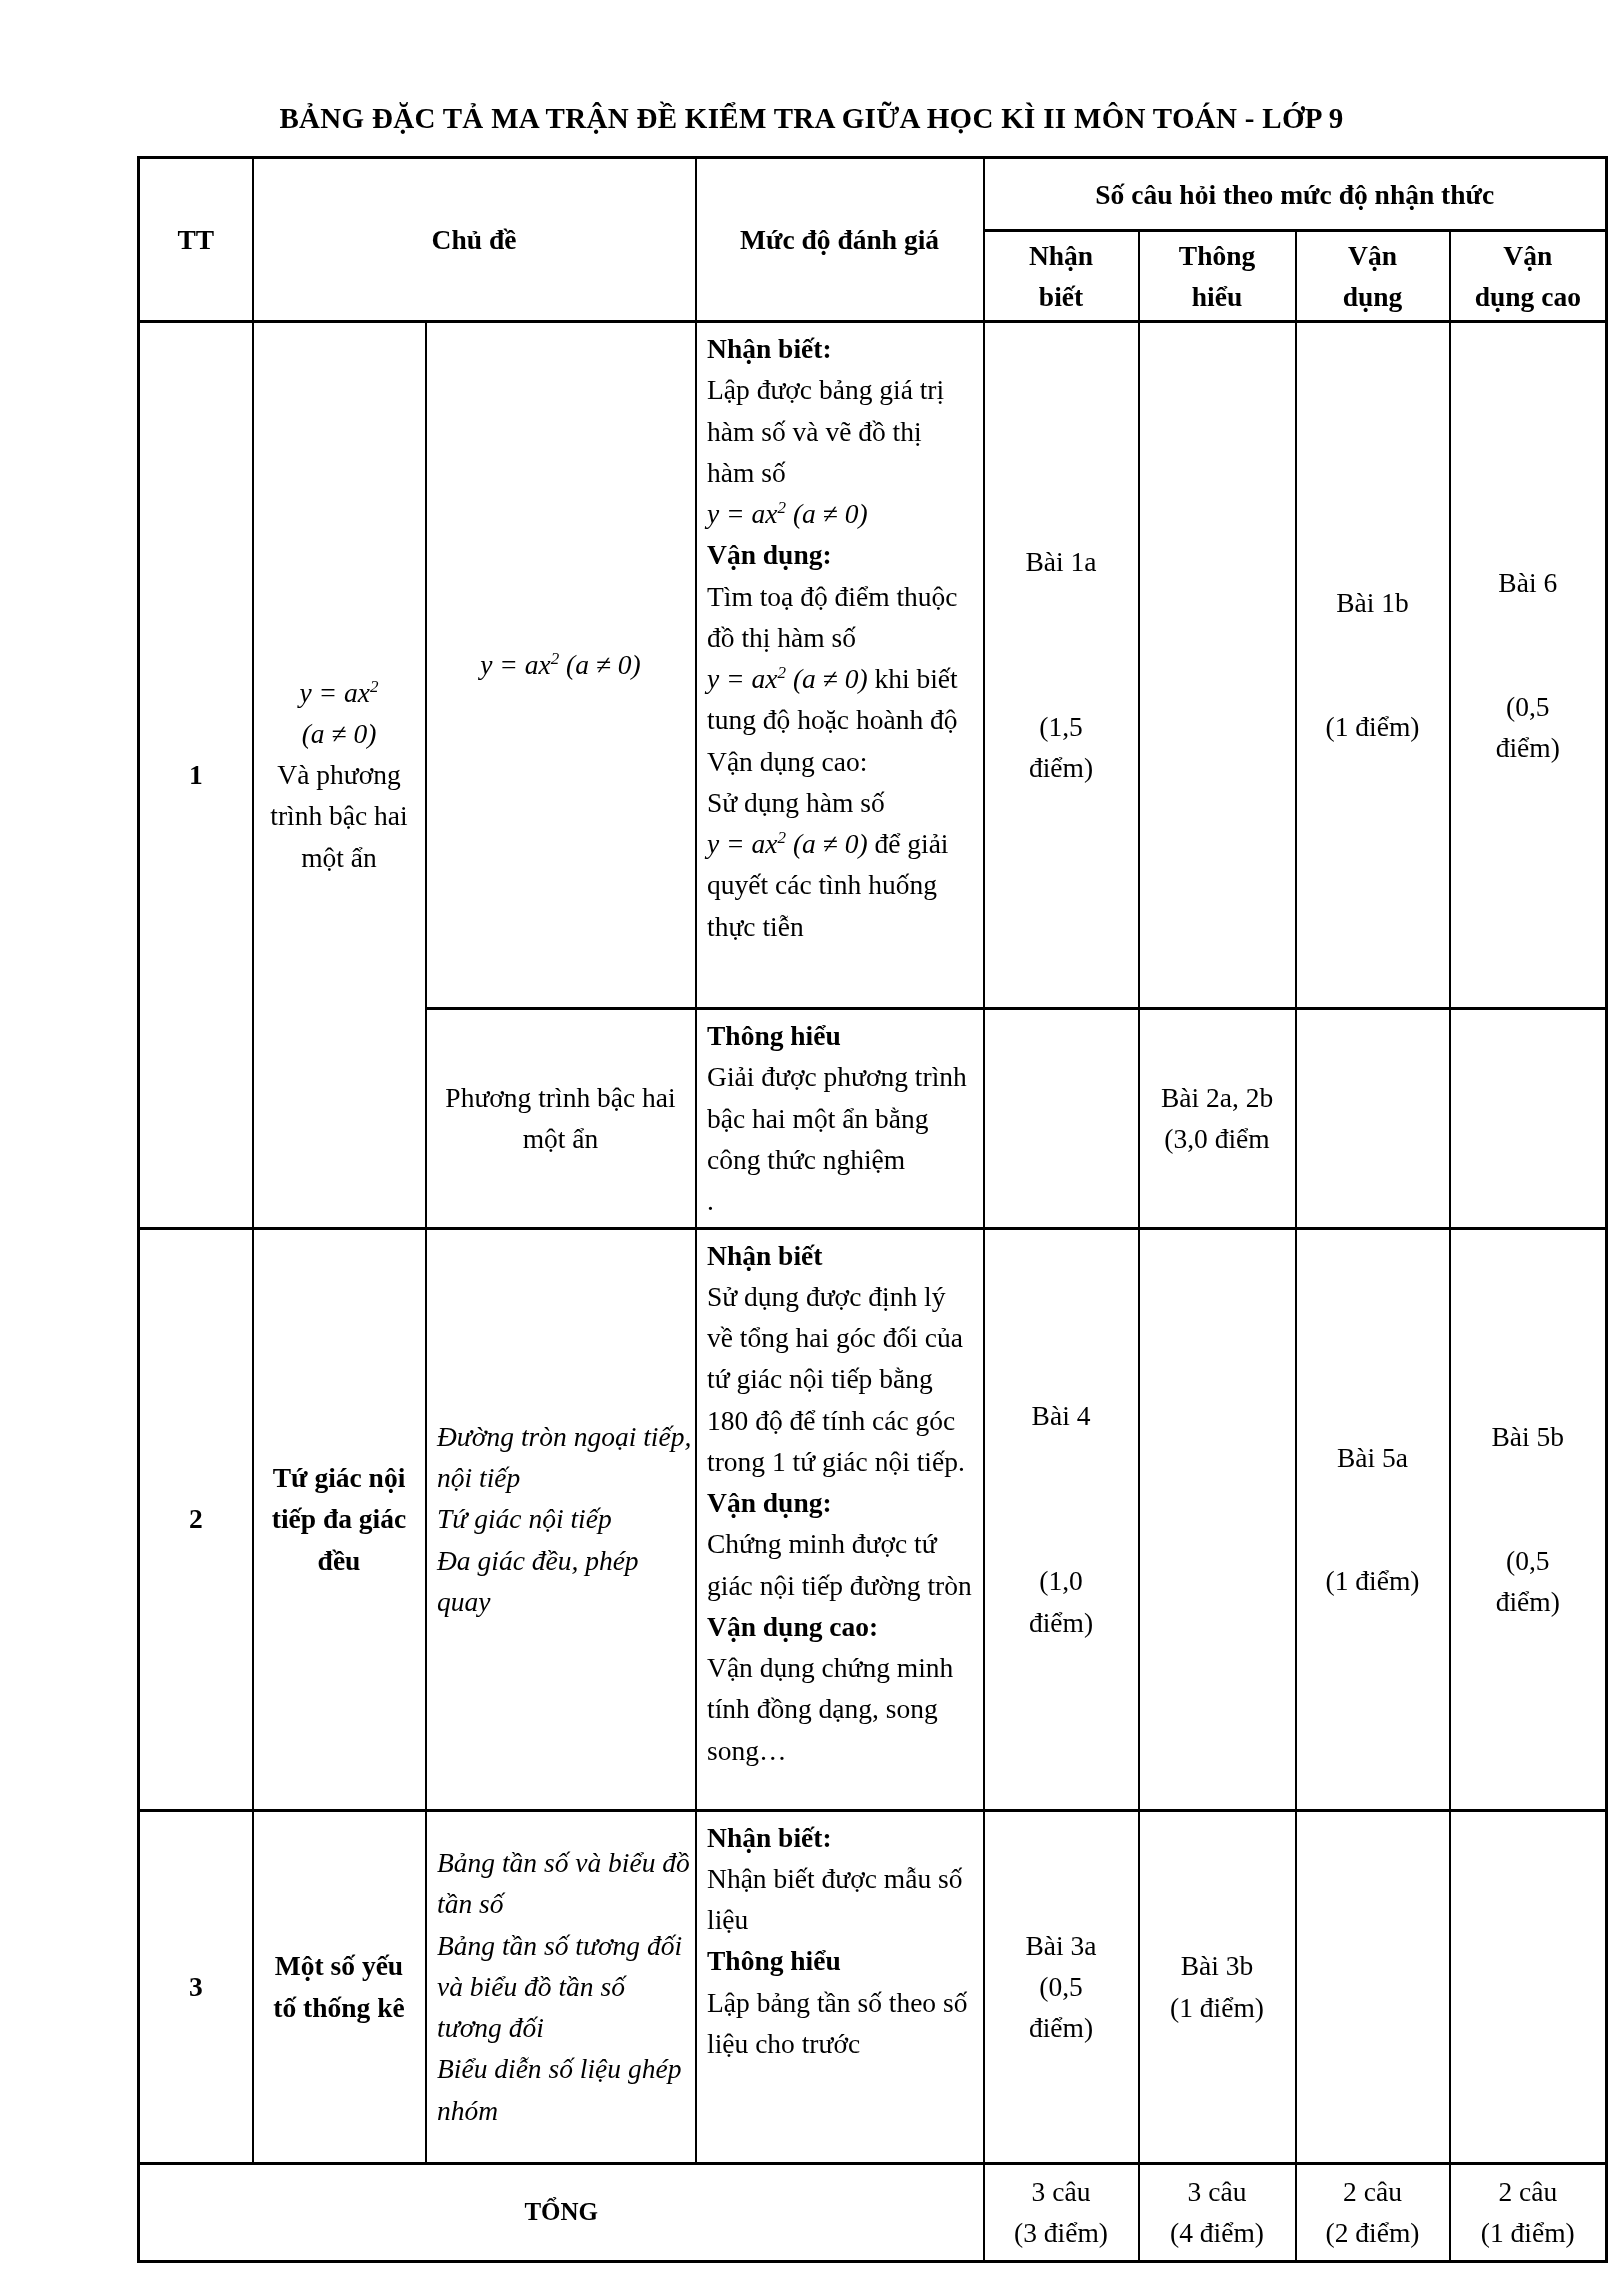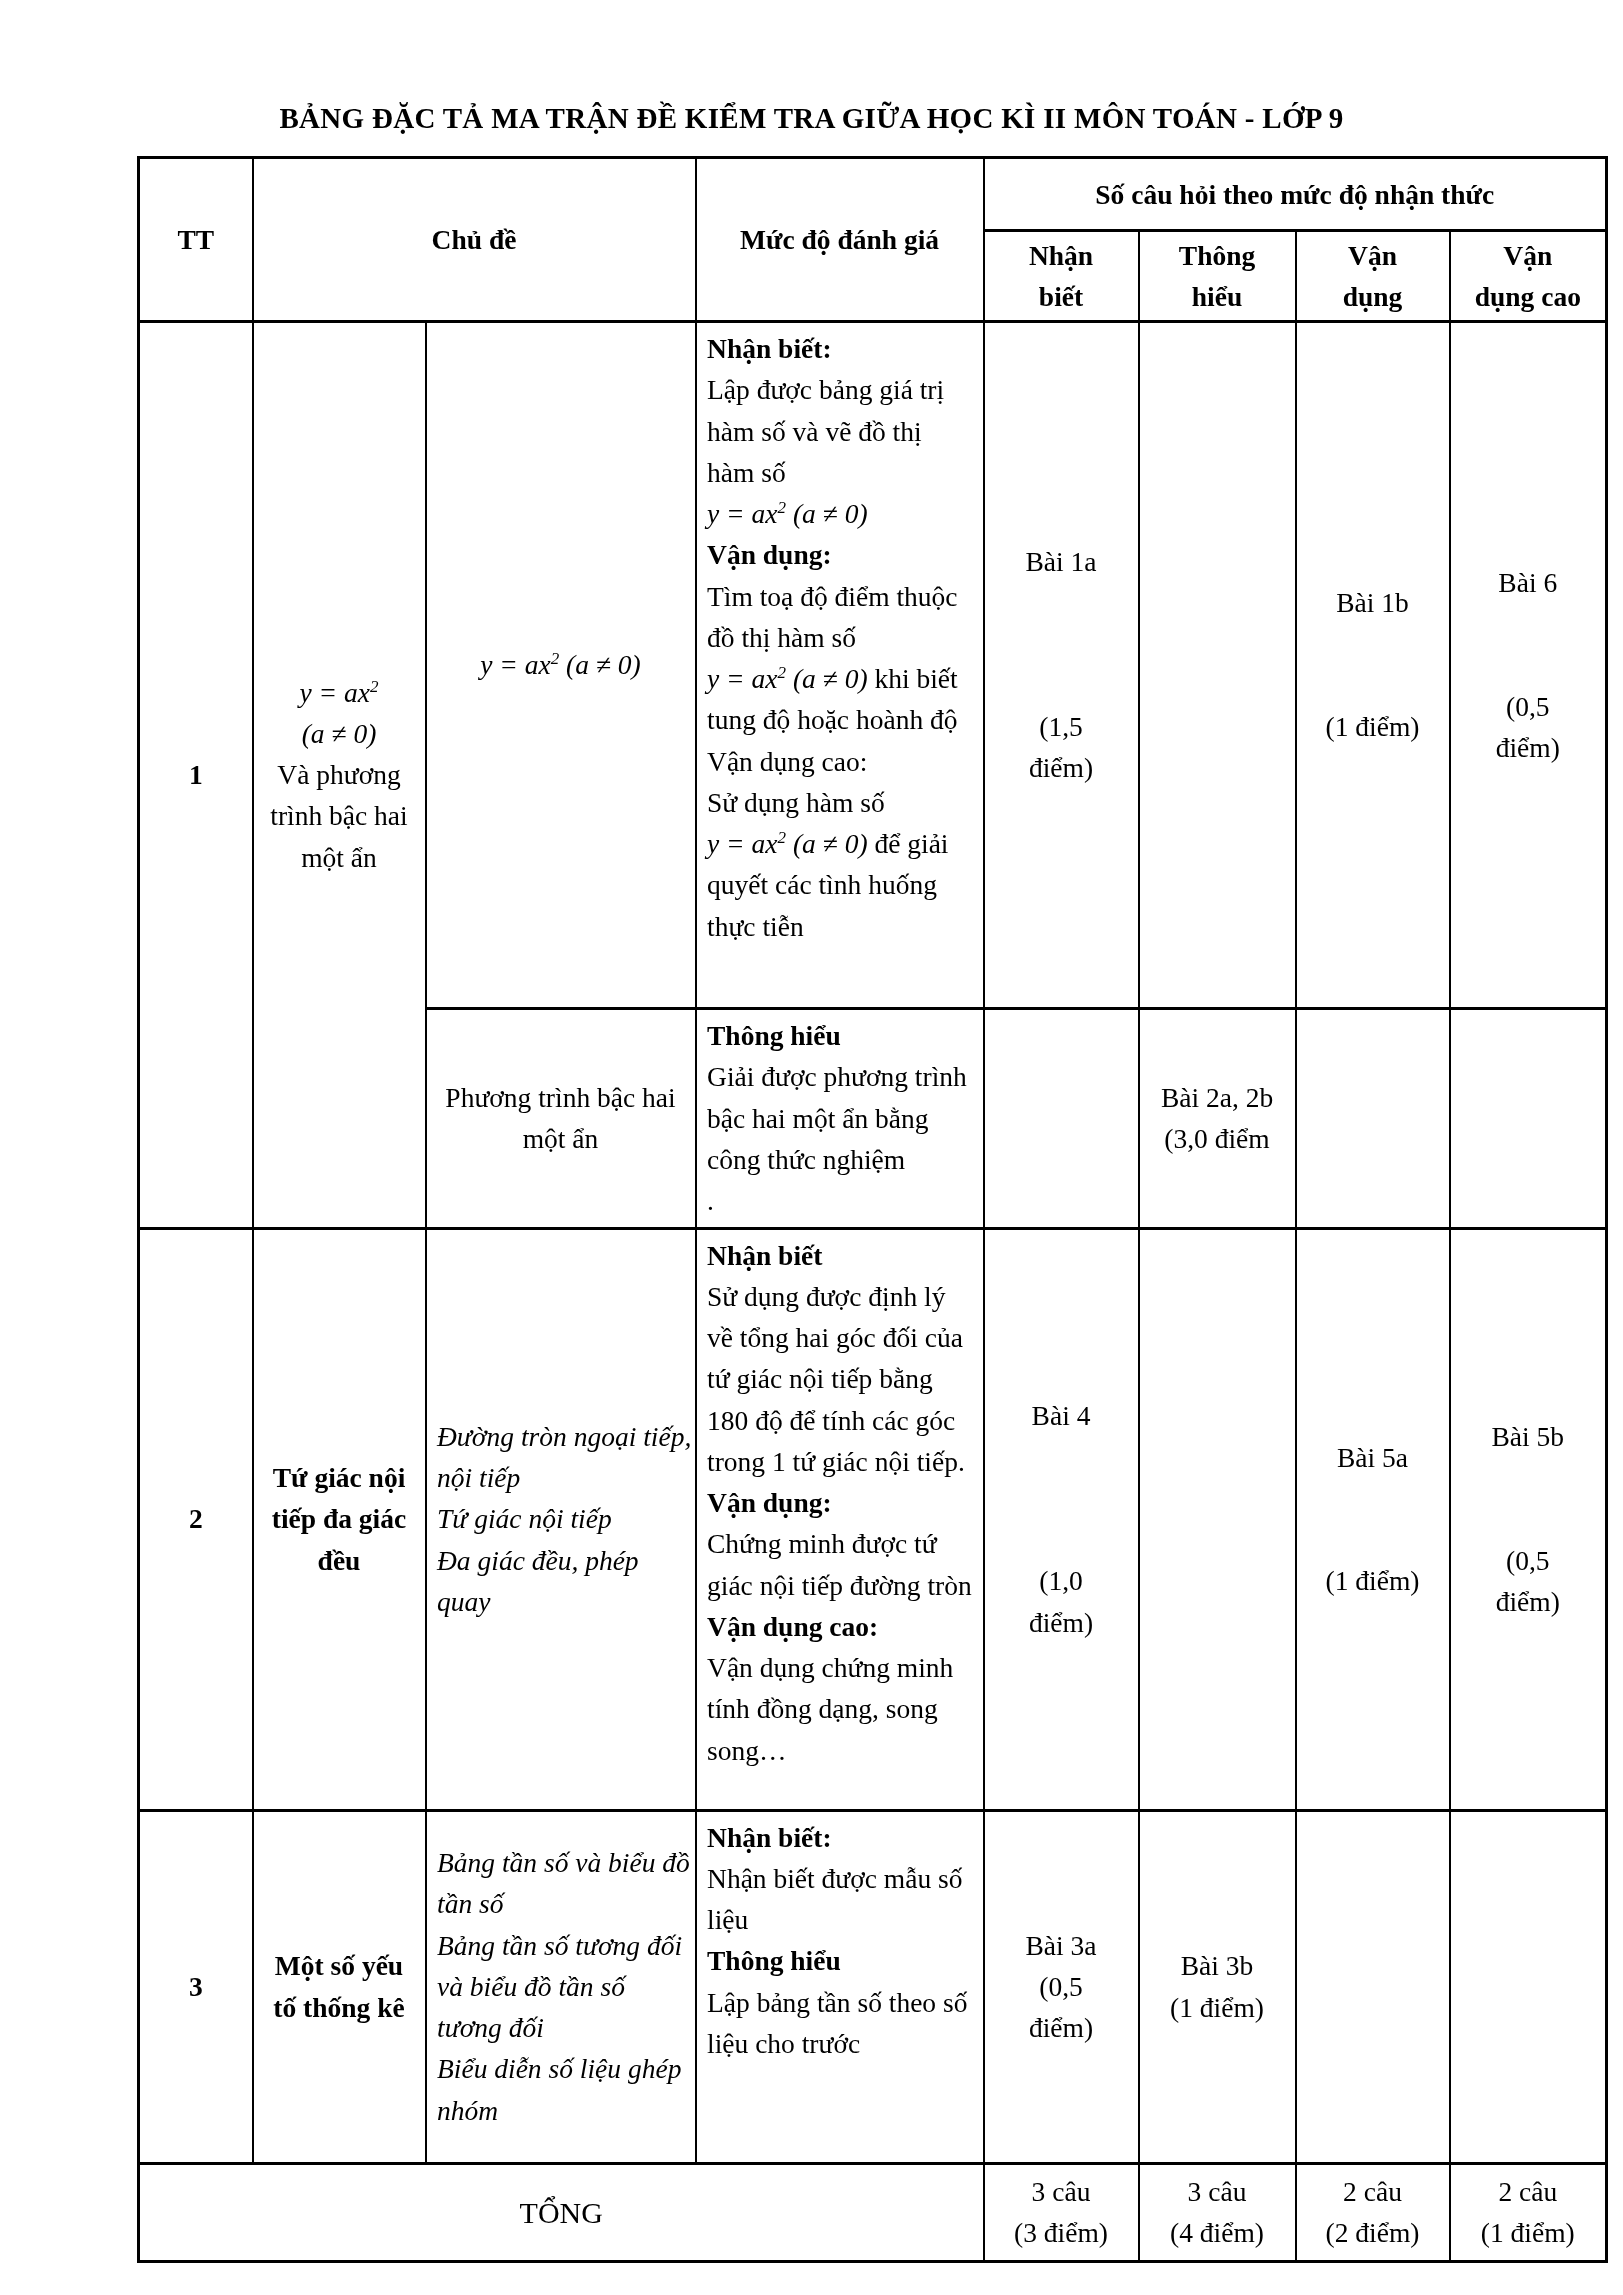--- a/index.html
+++ b/index.html
@@ -40,21 +40,21 @@
   tr.r2{height:582px;}
   tr.r3{height:353px;}
   tr.tg{height:98px;}
   td.tt{font-weight:bold;text-align:center;vertical-align:middle;}
   td.topic{text-align:center;vertical-align:middle;margin-left:15px;}
   td.topic-b{font-weight:bold;text-align:center;vertical-align:middle;}
   td.subc{text-align:center;vertical-align:middle;}
   td.subl{font-style:italic;text-align:left;vertical-align:middle;padding-left:10.5px;padding-right:0;}
   td.assess{text-align:left;vertical-align:top;padding:5.2px 9.2px 5.2px 10.5px;}
   td.bai{text-align:center;vertical-align:middle;}
-  td.tonglbl{font-weight:normal;text-align:center;vertical-align:middle;font-size:30px;margin-left:43px;}
+  td.tonglbl{font-weight:bold;text-align:center;vertical-align:middle;font-size:25px;margin-left:43px;}
   .s-b{font-weight:bold;}
   .s-i{font-style:italic;}
   sup{font-size:62%;vertical-align:super;line-height:0;}
 </style>
 </head>
 <body>
 
 <div class="page">
 
   <div class="title">BẢNG ĐẶC TẢ MA TRẬN ĐỀ KIỂM TRA GIỮA HỌC KÌ II MÔN TOÁN - LỚP 9</div>

